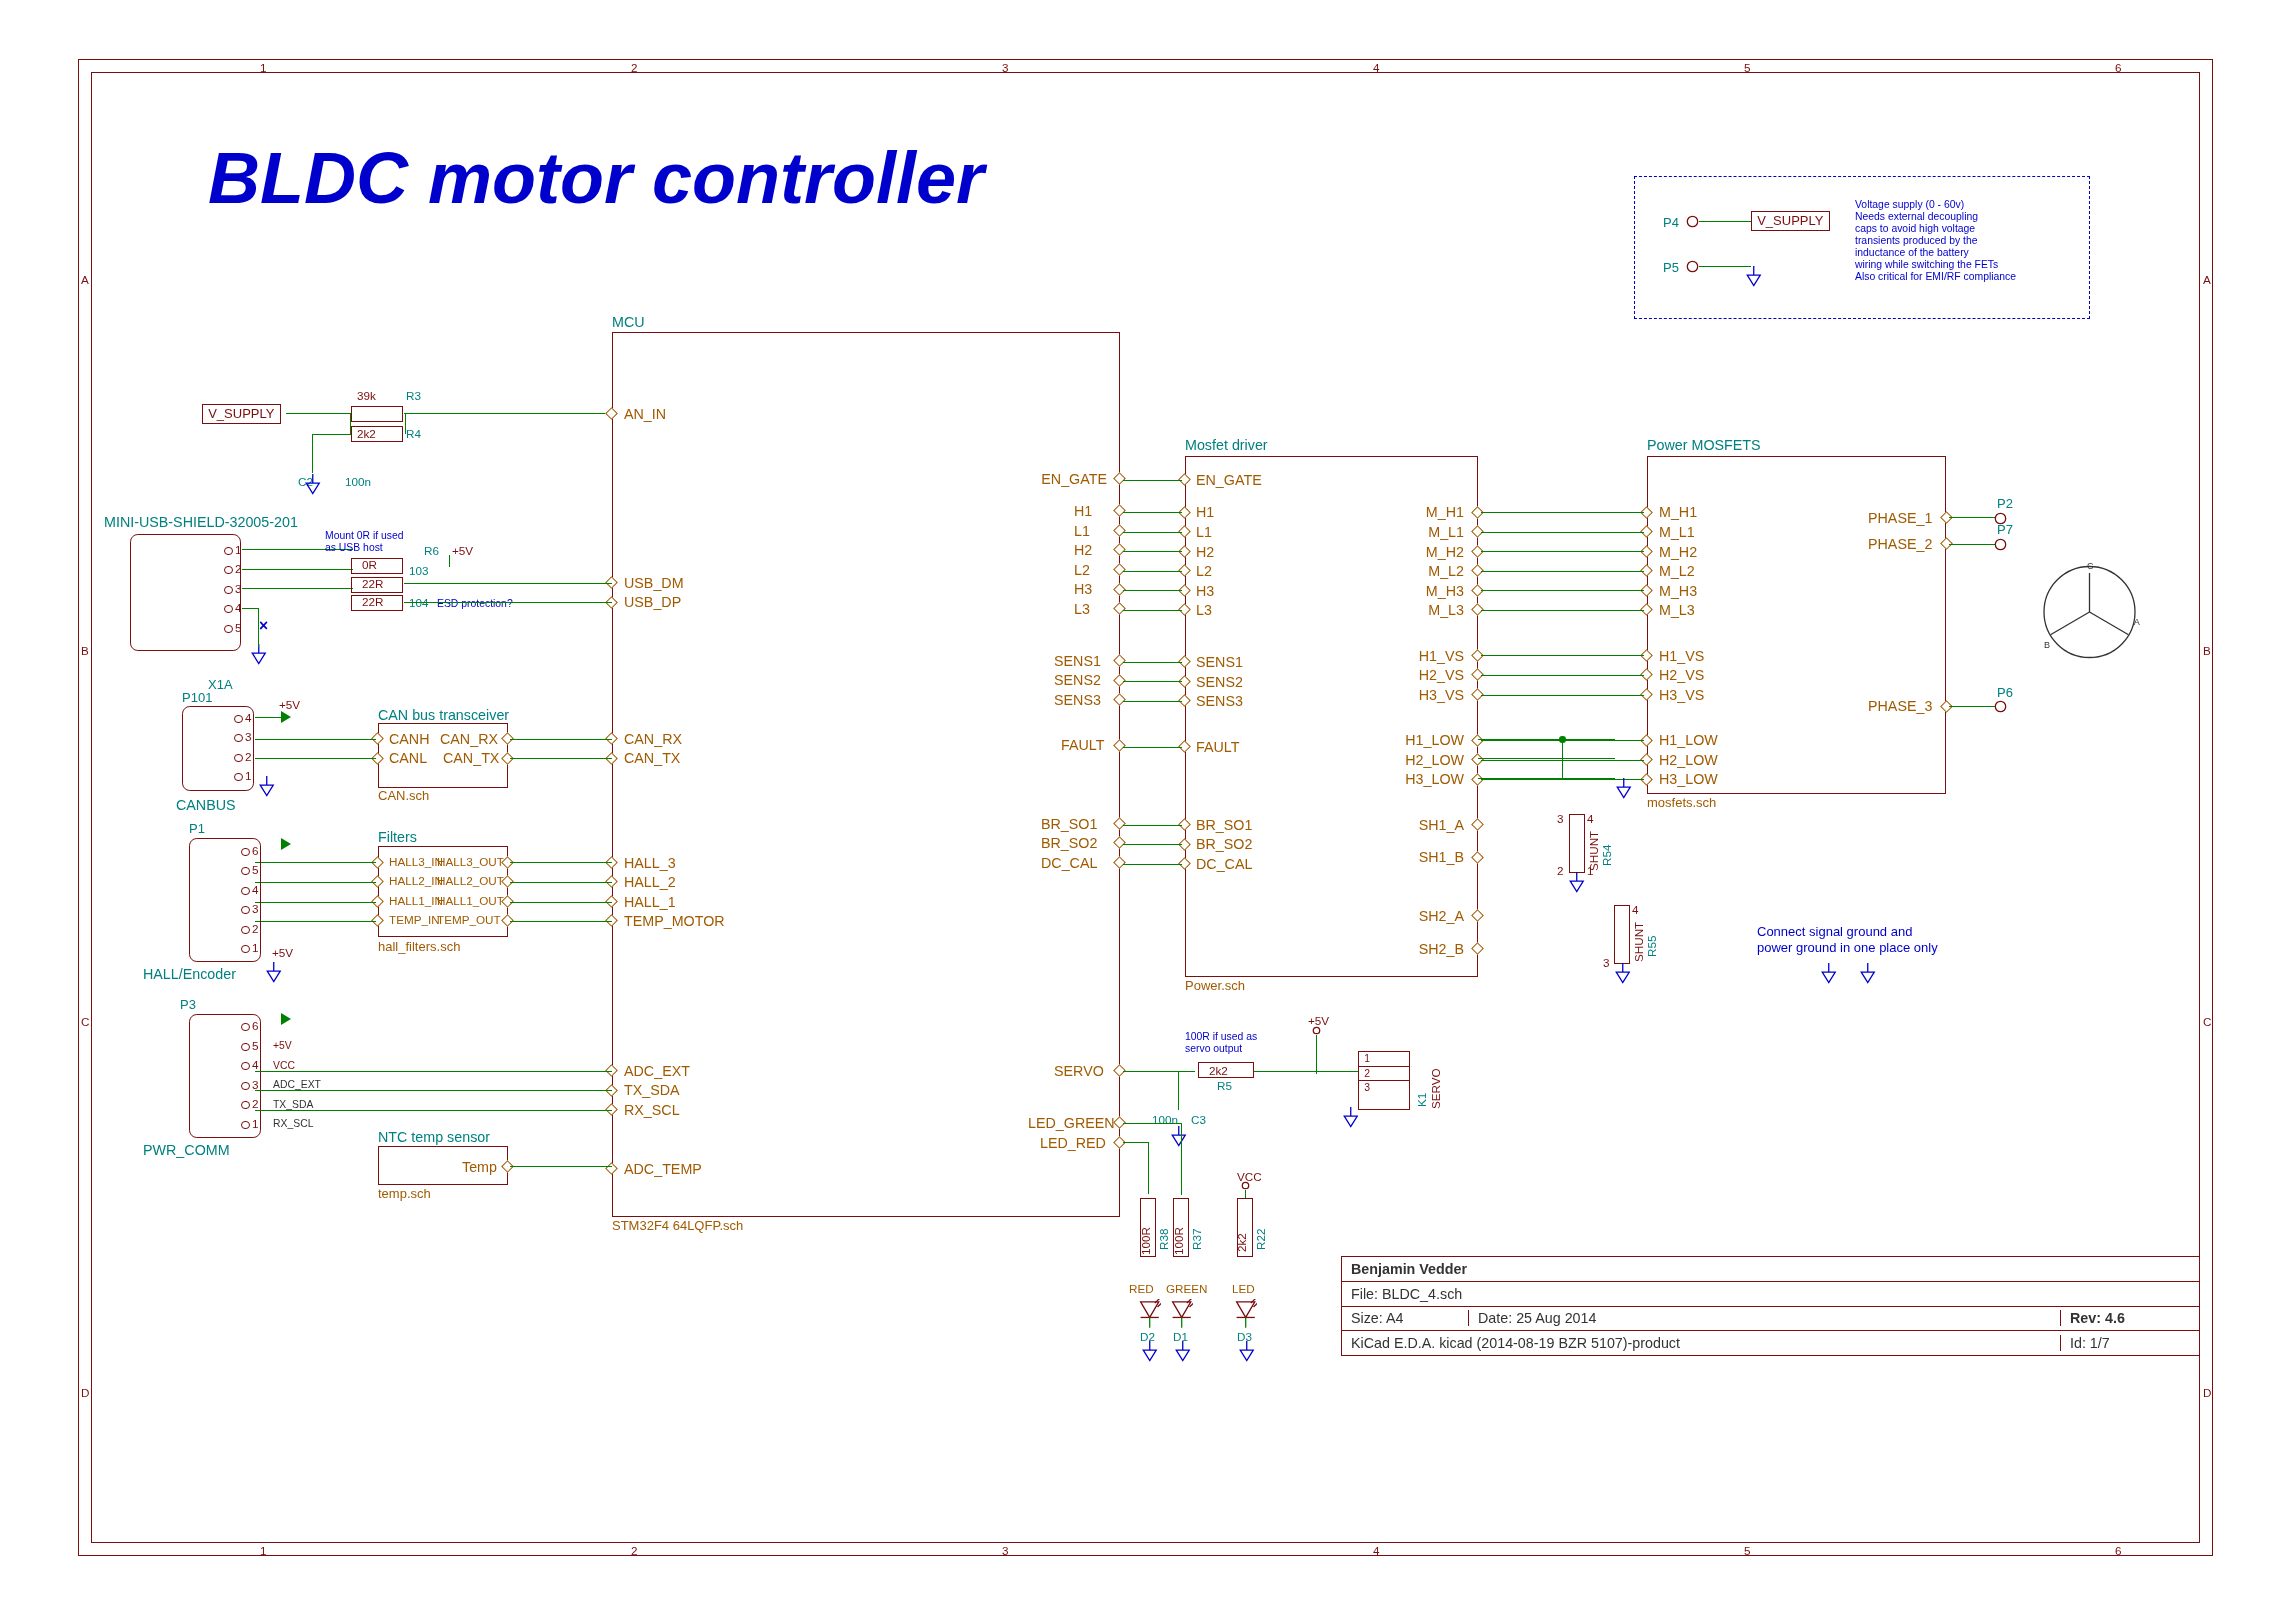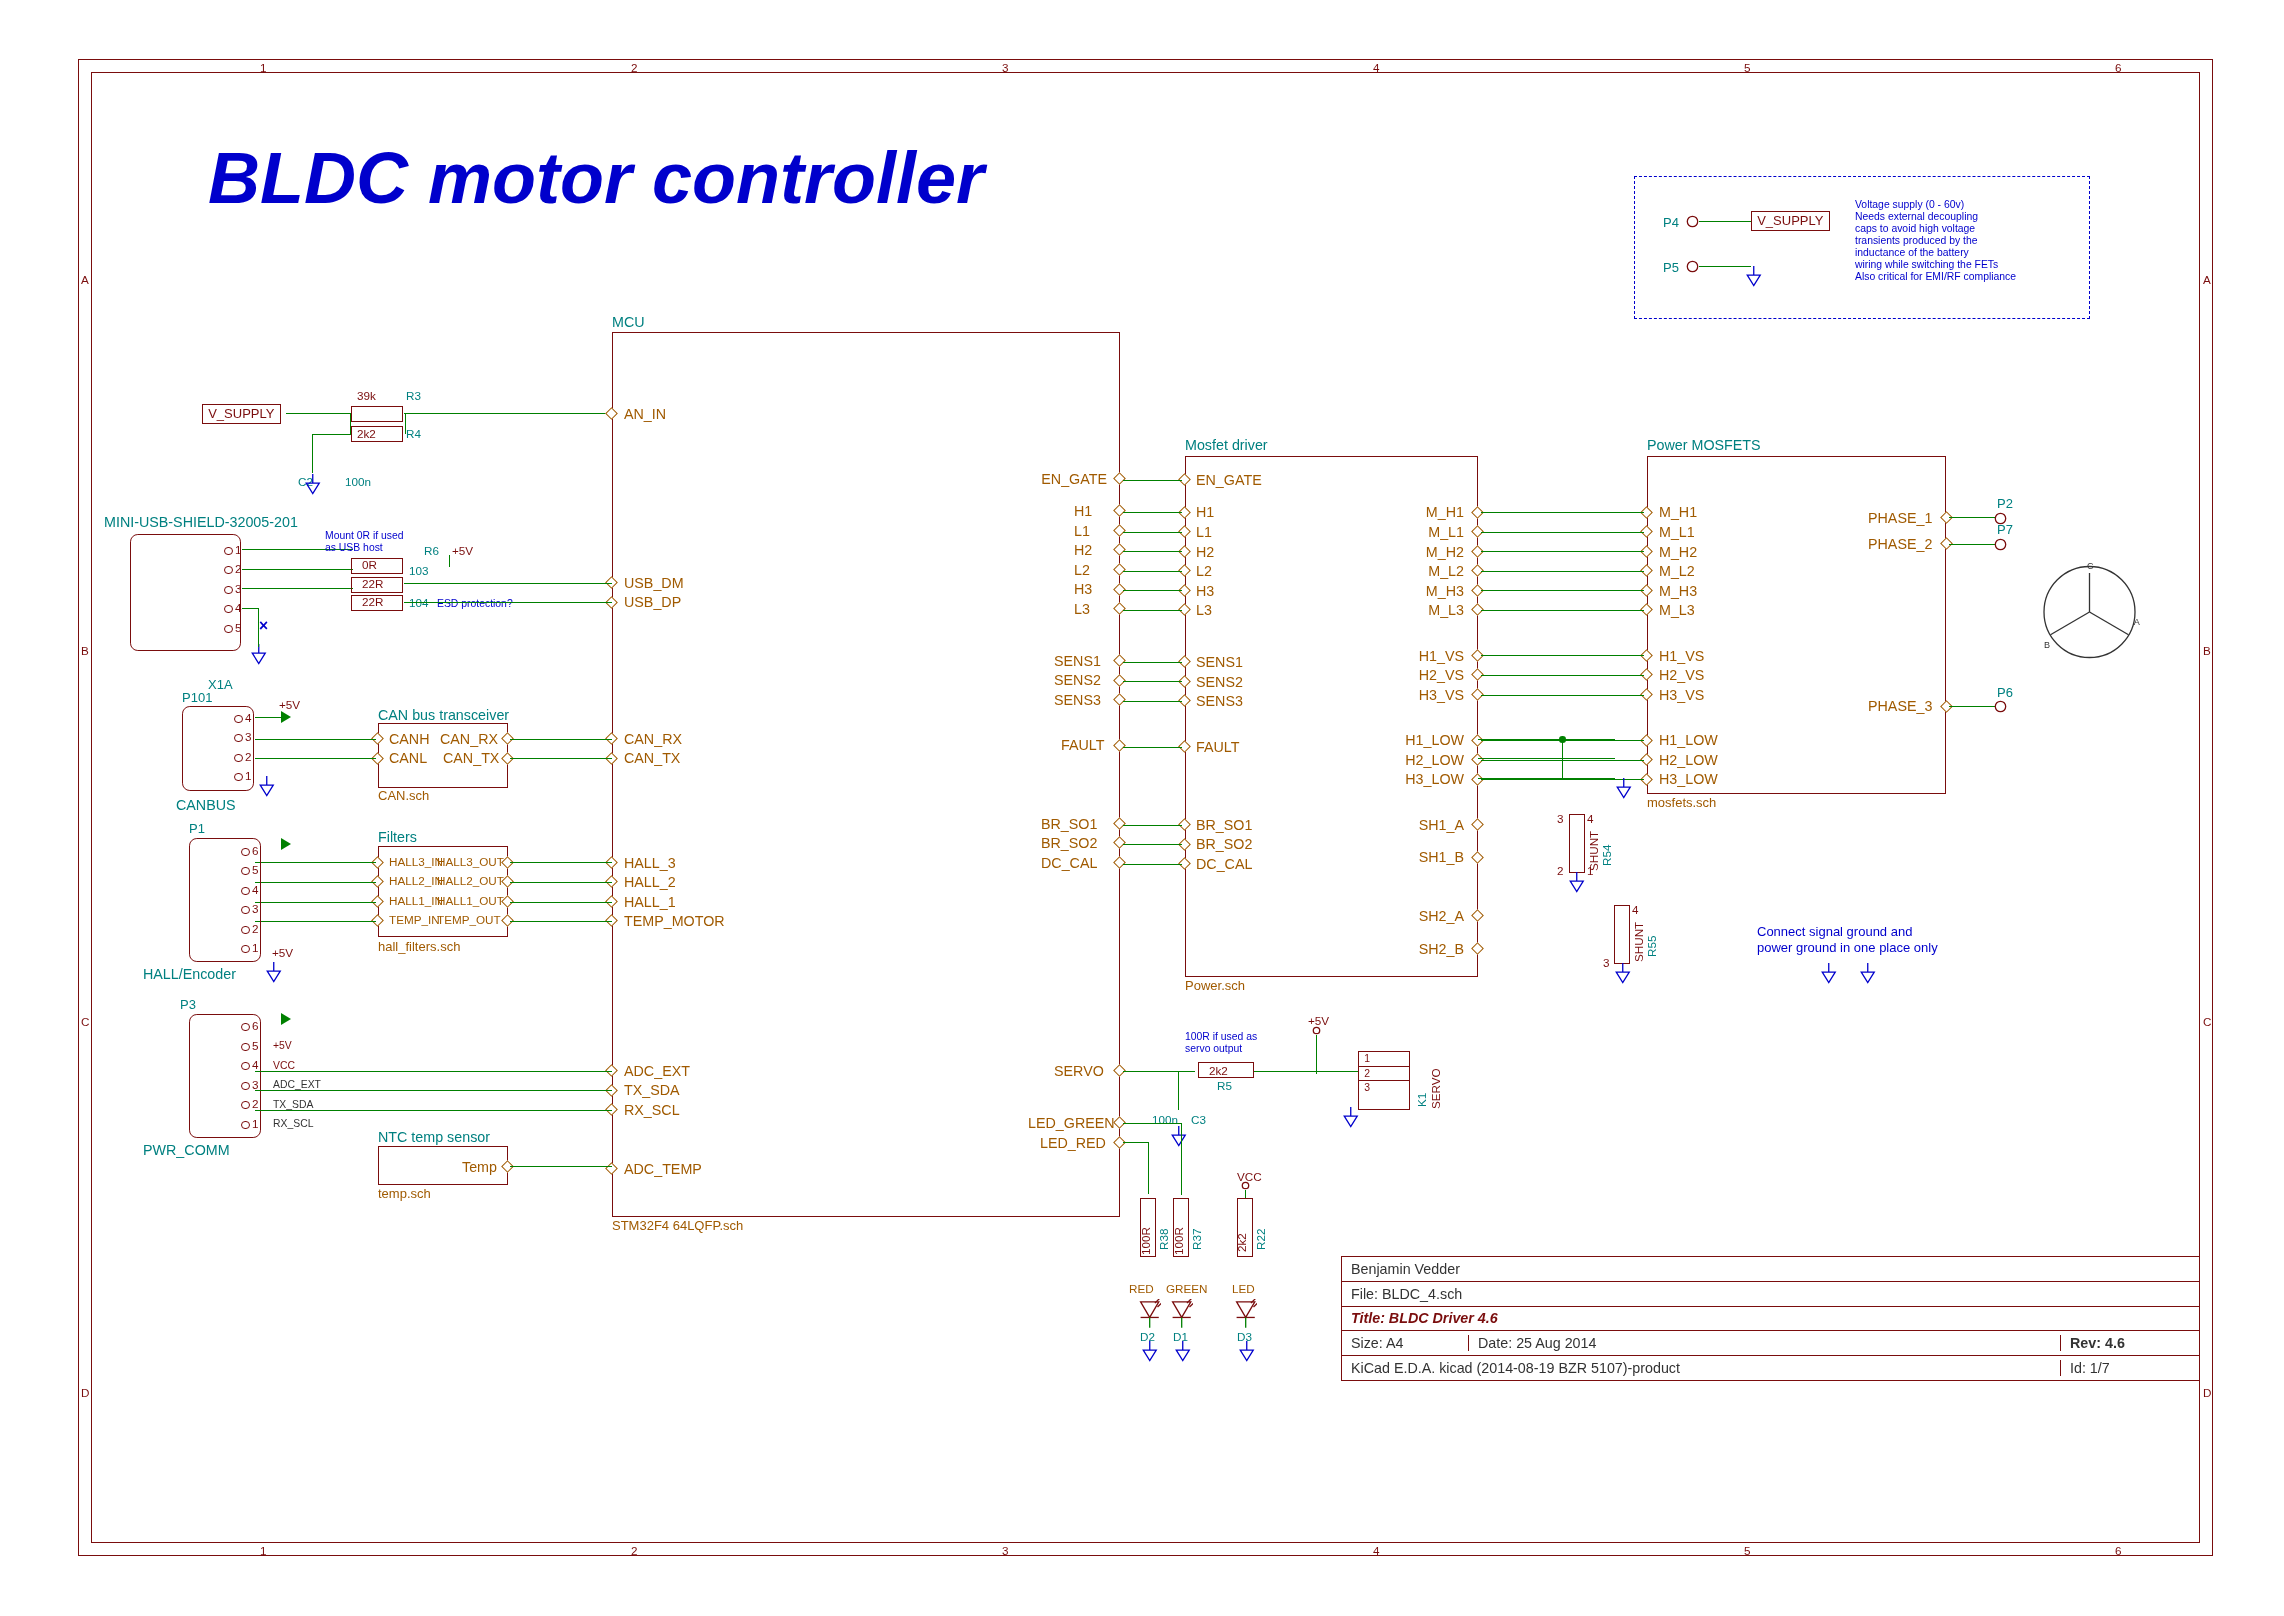--- a/index.html
+++ b/index.html
@@ -677,29 +677,26 @@
     </div>
   <div class="gnd" style="left:1237px; top:1341px">
       <svg width="19.5" height="26" viewBox="0 0 30 40">
         <line x1="15" y1="0" x2="15" y2="14" stroke="#0000cc" stroke-width="2"></line>
         <polygon points="5,14 25,14 15,30" fill="none" stroke="#0000cc" stroke-width="2"></polygon>
       </svg>
     </div>
 
   <div class="title-block" style="left:1341px; top:1256px; width:859px">
     <div class="row">
-        <span class="tb-text" style="font-weight:normal">Benjamin Vedder</span>
+        <span class="tb-text" style="font-weight:bold">Benjamin Vedder</span>
       </div>
     <div class="row">
         <span class="tb-text">File:  BLDC_4.sch</span>
       </div>
     <div class="row">
-        <span class="titleblock-title">Title:  BLDC Driver 4.6</span>
-      </div>
-    <div class="row">
       <span class="cell tb-text" style="width:117px">Size: A4</span>
       <span class="cell tb-text" style="flex:1">Date: 25 Aug 2014</span>
       <span class="cell tb-text" style="width:130px; font-weight:bold">Rev:  4.6</span>
     </div>
     <div class="row">
       <span class="cell tb-text" style="flex:1">KiCad E.D.A.   kicad (2014-08-19 BZR 5107)-product</span>
       <span class="cell tb-text" style="width:130px">Id: 1/7</span>
     </div>
   </div>
 

